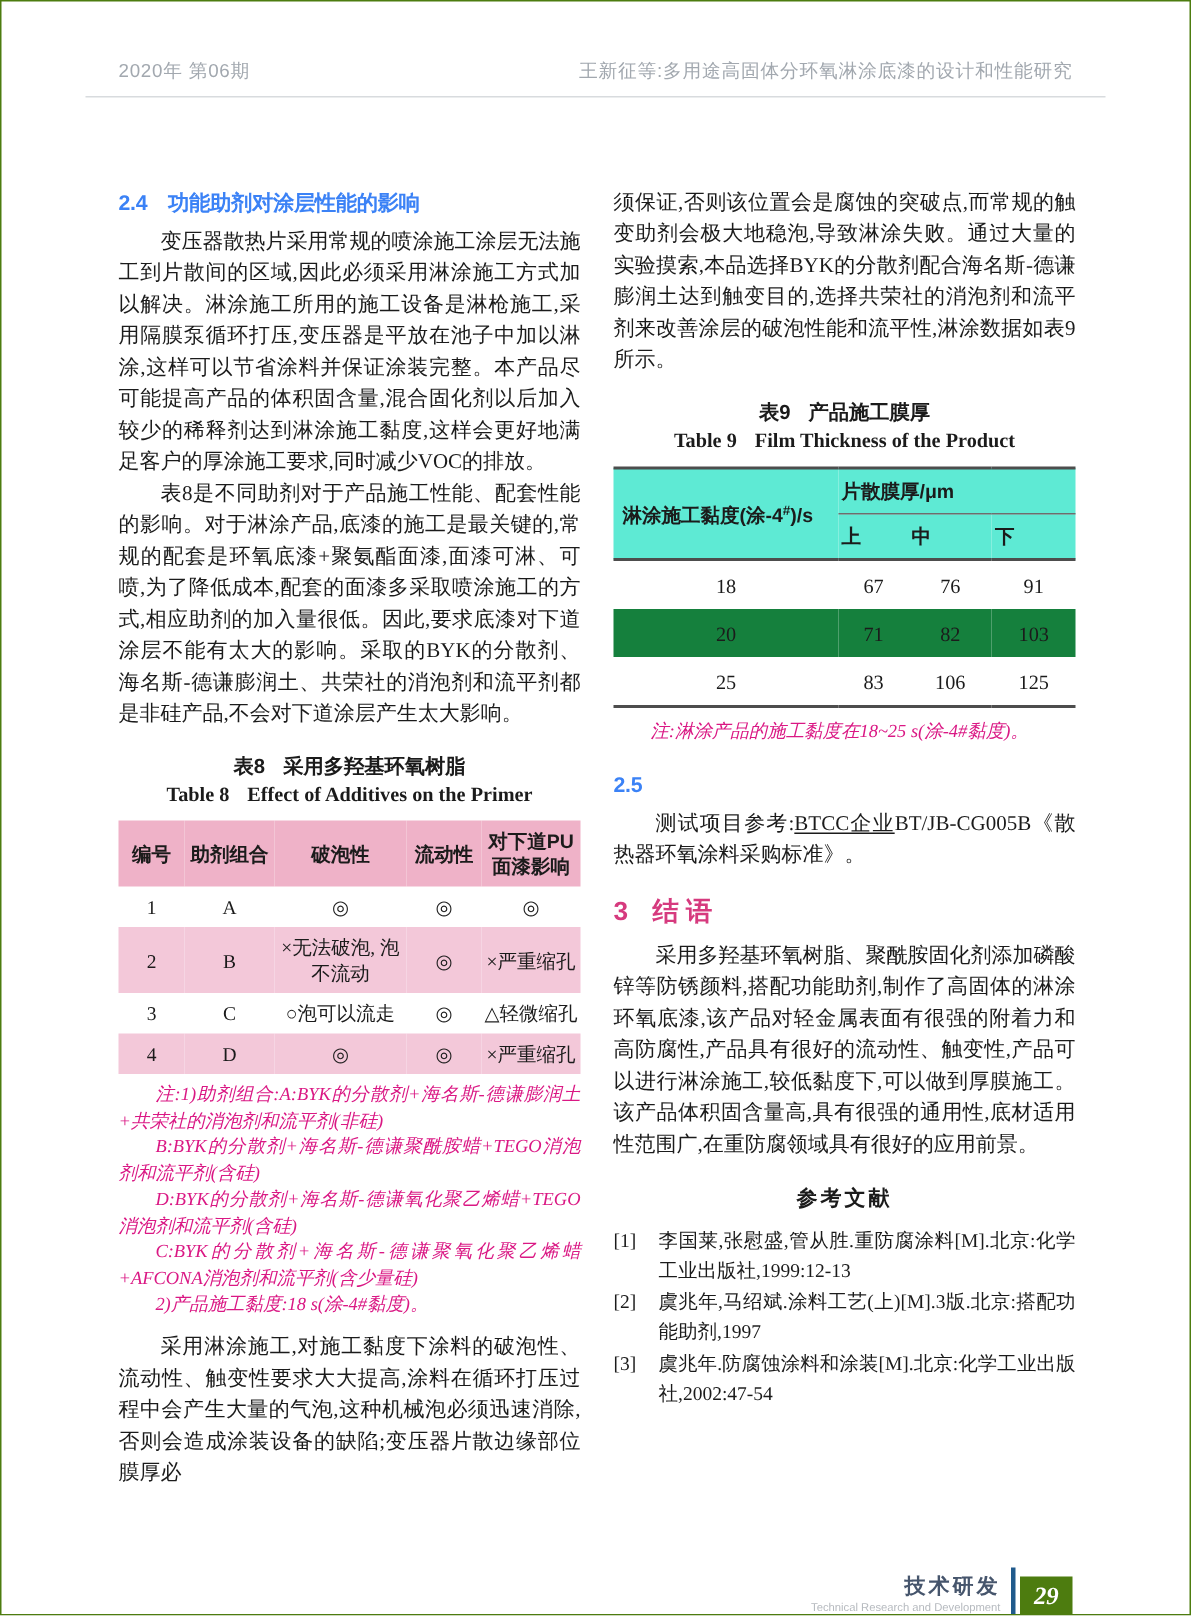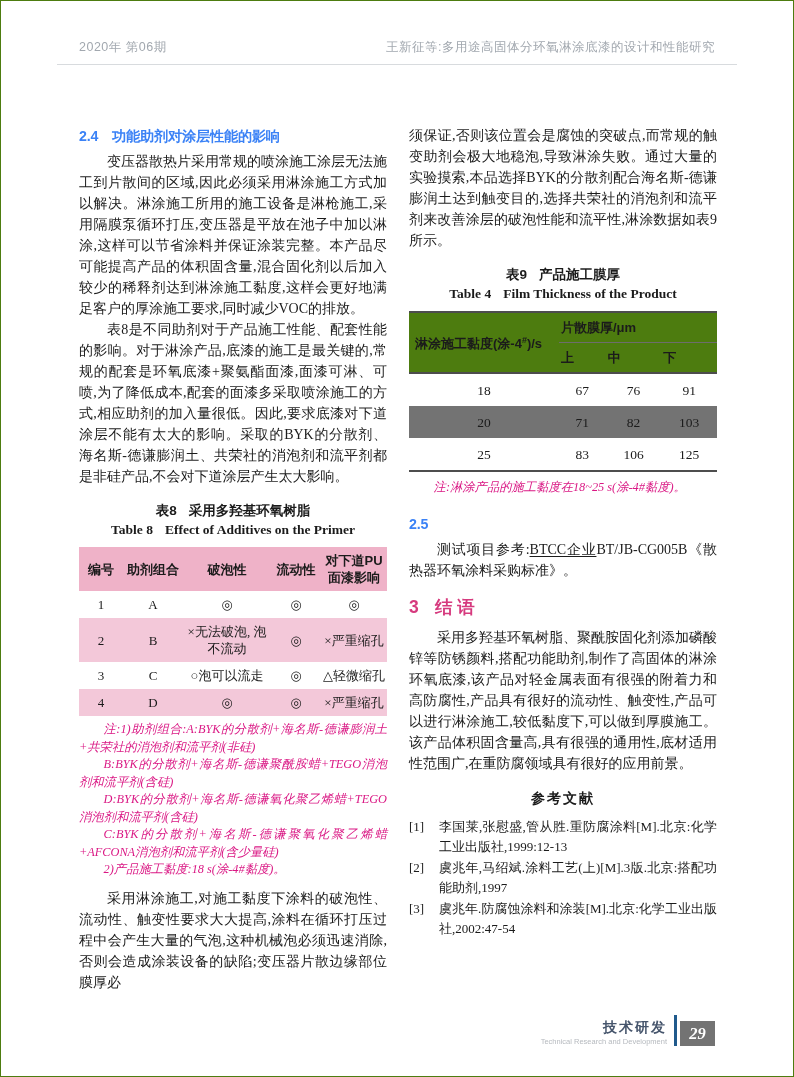--- a/index.html
+++ b/index.html
@@ -71,53 +71,53 @@
   .notes { margin-top: 5px; }
   .notes p, .note9 {
     margin: 0; text-indent: 2em;
     color: #da1884; font-style: italic;
     font-size: 12.3px; line-height: 17.5px; text-align: justify;
   }
   .note9 { margin-top: 7px; }
   
   .t9 { border-top: 2px solid #4d4d4d; border-bottom: 2px solid #4d4d4d; }
   .t9 thead { border-bottom: 2px solid #4d4d4d; }
-  .t9 th { background: #4d7c0f; font-family: "Liberation Sans", sans-serif; font-weight: bold; font-size: 13px; padding: 4px 2px; }
+  .t9 th { background: #5eead4; font-family: "Liberation Sans", sans-serif; font-weight: bold; font-size: 13px; padding: 4px 2px; }
   .t9 th.visc { text-align: left; padding-left: 6px; width: 150px; }
   .t9 th.span-h { border-bottom: 1px solid #6d6d6d; }
   .t9 td { font-size: 13.5px; text-align: center; padding: 5.5px 0; }
-  .t9 tr.alt { background: #737373; margin-left: 20px; }
+  .t9 tr.alt { background: #15803d; margin-left: 20px; }
   sup.hash { font-size: 9px; vertical-align: super; }
   .u { text-decoration: underline; text-underline-offset: 2px; }
   
   .refs-title {
     text-align: center; font-weight: bold; font-size: 14px;
     font-family: "Liberation Sans", sans-serif;
     margin: 14px 0 8px 0; letter-spacing: 2px;
   }
   .ref { display: flex; font-size: 13px; line-height: 20.5px; margin: 0; }
   .ref .m { flex: 0 0 30px; }
   .ref .t { flex: 1; text-align: justify; }
   
   .ftr {
-    position: absolute; right: 78px; bottom: 30px;
+    position: absolute; right: 78px; bottom: 0;
     display: flex; align-items: center;
   }
   .ftr .txt { text-align: right; margin-right: 7px; }
   .ftr .cn {
     font-family: "Liberation Sans", sans-serif; font-weight: bold;
     font-size: 14px; color: #46556c; letter-spacing: 2px; line-height: 16px;
   }
   .ftr .en {
     font-family: "Liberation Sans", sans-serif;
     font-size: 7.5px; color: #b6babf; margin-top: 2px;
   }
   .ftr .bar { width: 3px; height: 31px; background: #205a8c; margin-right: 3px; margin-top: -3px; }
   .ftr .box {
-    width: 35px; height: 25px; background: #737373;
+    width: 35px; height: 25px; background: #4d7c0f;
     color: #ffffff; font-family: "Liberation Serif", serif;
     font-style: italic; font-weight: bold; font-size: 16.5px;
     display: flex; align-items: center; justify-content: center;
     margin-top: 3px;
     text-align: center;
   }
 </style>
 </head>
 <body>
 
@@ -199,21 +199,21 @@
   </div>
 
   <div class="col col-right">
 
     <p class="body noindent">须保证,否则该位置会是腐蚀的突破点,而常规的触变助剂会极大地稳泡,导致淋涂失败。通过大量的实验摸索,本品选择BYK的分散剂配合海名斯-德谦膨润土达到触变目的,选择共荣社的消泡剂和流平剂来改善涂层的破泡性能和流平性,淋涂数据如表9所示。</p>
 
     <div class="tbl-title-cn">
       <span class="lbl">表9</span><span>产品施工膜厚</span>
     </div>
     <div class="tbl-title-en">
-      <span class="lbl">Table 4</span><span>Film Thickness of the Product</span>
+      <span class="lbl">Table 9</span><span>Film Thickness of the Product</span>
     </div>
 
     <table class="t9">
       <thead>
         <tr>
           <th class="visc" rowspan="2"><span>淋涂施工黏度(涂-4</span><sup class="hash">#</sup><span>)/s</span></th>
           <th class="span-h" colspan="3">片散膜厚/μm</th>
         </tr>
         <tr>
           <th>上</th>

